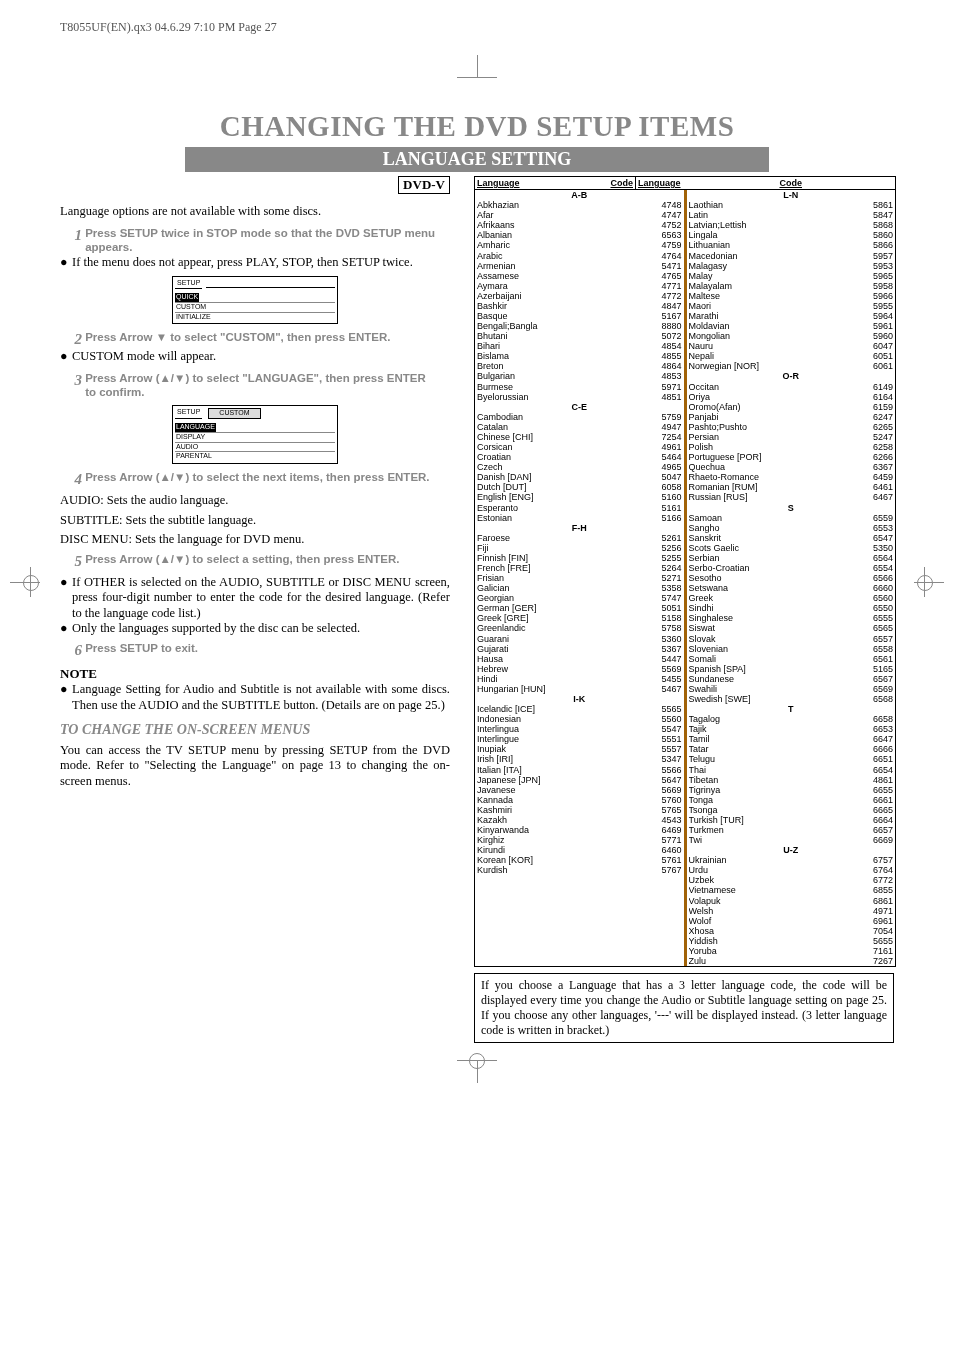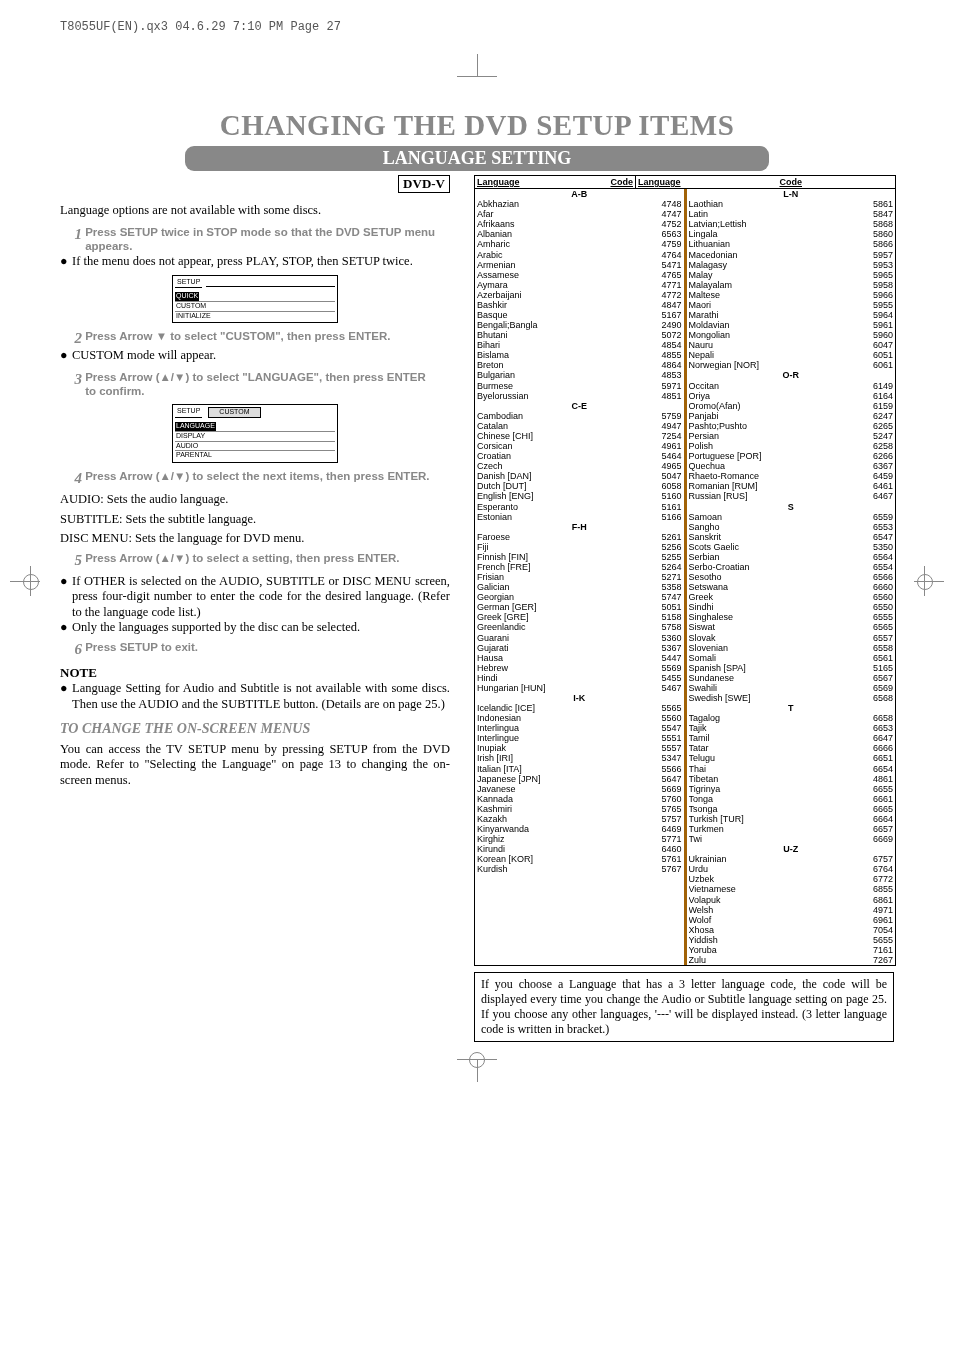--- a/index.html
+++ b/index.html
@@ -9,21 +9,21 @@
     background: #fff;
     color: #000;
     width: 954px;
   }
   .page {
     position: relative;
     padding: 20px 60px 40px 60px;
   }
   .header-line {
     font-size: 12px;
-    font-family: Liberation Mono, monospace;
+    font-family: Liberation Serif, serif;
     color: #555;
     margin-bottom: 20px;
   }
   .crop-mark {
     position: relative;
     text-align: center;
     height: 40px;
     margin-bottom: 10px;
   }
   .crop-mark::before, .crop-mark::after {
@@ -43,21 +43,20 @@
   }
   .section-title-bar {
     background: #888;
     color: #fff;
     text-align: center;
     font-size: 18px;
     font-weight: bold;
     padding: 2px 0;
     margin: 0 auto 4px auto;
     width: 70%;
-    border-radius: 9px;
   }
   .two-col {
     display: flex;
     gap: 24px;
   }
   .left-col {
     flex: 0 0 390px;
     font-size: 12.5px;
     line-height: 1.25;
   }
@@ -328,21 +327,21 @@
               <div class="lang-row">
                 <div class="n">Bashkir</div>
                 <div class="c">4847</div>
               </div>
               <div class="lang-row">
                 <div class="n">Basque</div>
                 <div class="c">5167</div>
               </div>
               <div class="lang-row">
                 <div class="n">Bengali;Bangla</div>
-                <div class="c">2490</div>
+                <div class="c">8880</div>
               </div>
               <div class="lang-row">
                 <div class="n">Bhutani</div>
                 <div class="c">5072</div>
               </div>
               <div class="lang-row">
                 <div class="n">Bihari</div>
                 <div class="c">4854</div>
               </div>
               <div class="lang-row">
@@ -515,21 +514,21 @@
               <div class="lang-row">
                 <div class="n">Kannada</div>
                 <div class="c">5760</div>
               </div>
               <div class="lang-row">
                 <div class="n">Kashmiri</div>
                 <div class="c">5765</div>
               </div>
               <div class="lang-row">
                 <div class="n">Kazakh</div>
-                <div class="c">5757</div>
+                <div class="c">4543</div>
               </div>
               <div class="lang-row">
                 <div class="n">Kinyarwanda</div>
                 <div class="c">6469</div>
               </div>
               <div class="lang-row">
                 <div class="n">Kirghiz</div>
                 <div class="c">5771</div>
               </div>
               <div class="lang-row">

